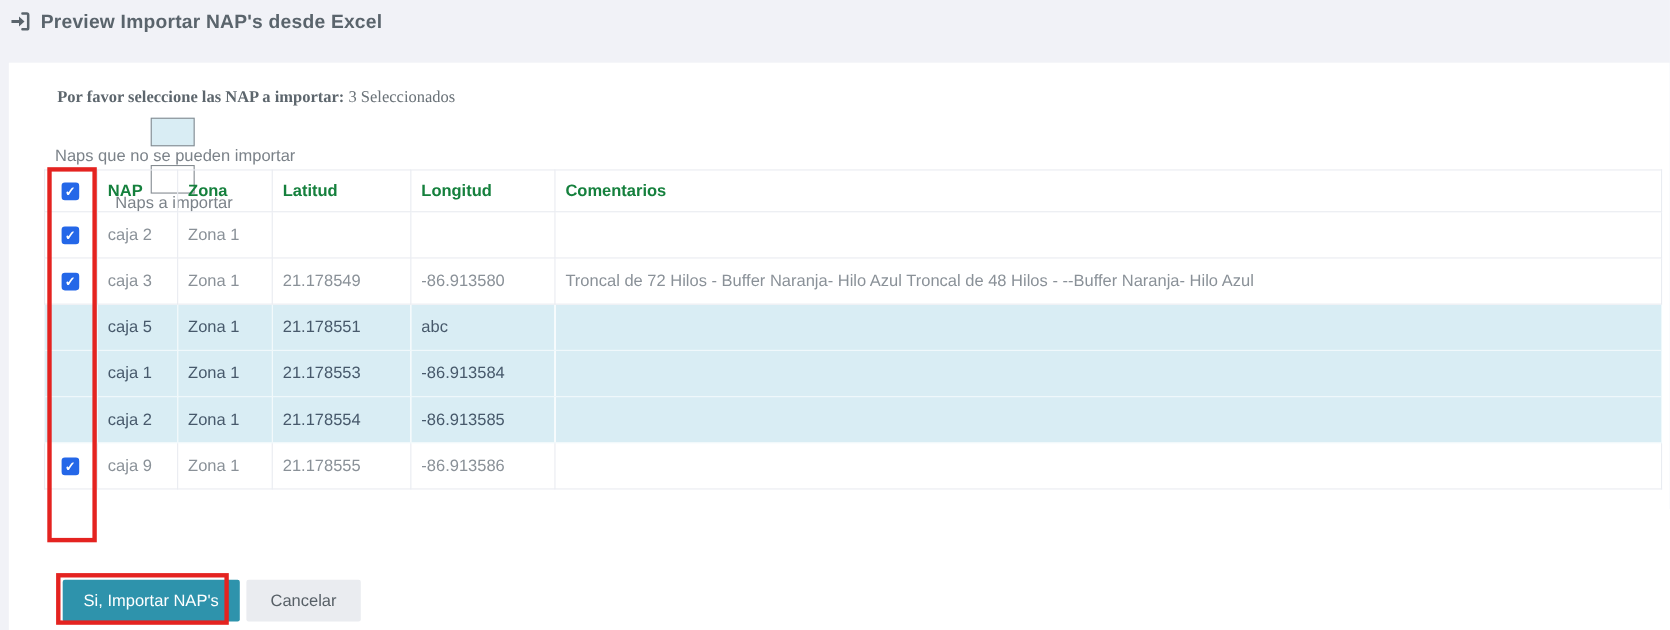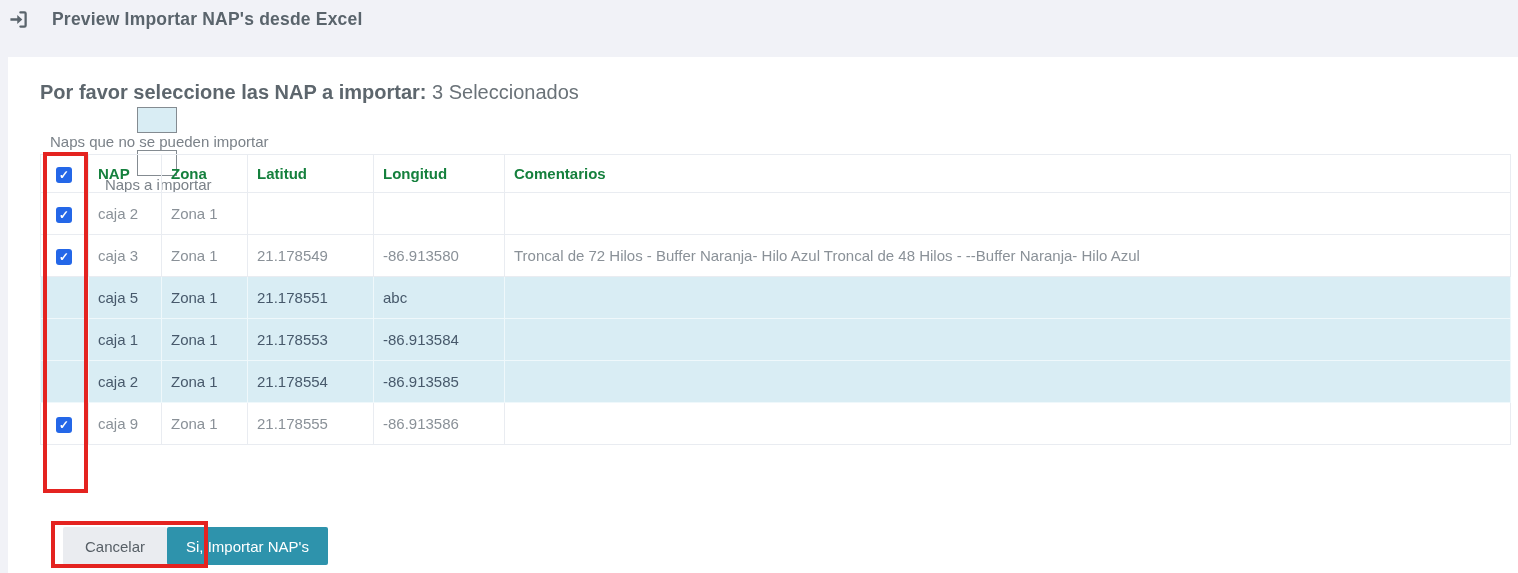--- a/index.html
+++ b/index.html
@@ -1,27 +1,27 @@
 <!DOCTYPE html>
 <html><head>
 <meta charset="utf-8">
 <style>
   * { margin:0; padding:0; box-sizing:border-box; }
   html,body { width:1518px; height:573px; overflow:hidden; }
   body { font-family:"Liberation Sans", sans-serif; background:#f1f2f7; }
 
   .page { position:relative; width:1518px; height:573px; background:#f1f2f7; }
 
-  .page-header { position:absolute; top:9px; left:9px; display:flex; align-items:center; gap:24px; }
+  .page-header { position:absolute; top:9px; left:9px; display:flex; align-items:center; gap:9px; }
   .page-header .title { font-size:17.5px; font-weight:bold; color:#5a646c; letter-spacing:.2px; }
   .page-header svg { display:block; }
 
   .panel { position:absolute; top:57px; left:8px; right:0; bottom:0; background:#ffffff; }
 
-  .instruction { position:absolute; left:32px; top:24px; font-size:20px; color:#656e75; }
+  .instruction { position:absolute; left:44px; top:24px; font-size:15px; color:#656e75;font-family:Liberation Serif, serif; }
   .instruction .lbl { font-weight:bold; color:#5d666d; }
   .instruction .cnt { font-weight:normal; color:#6a7278; }
 
   .legend { position:absolute; left:32px; top:50px; display:flex; align-items:center;flex-direction:column; }
   .swatch { width:40px; height:26px; border:1px solid #848b91; flex:0 0 auto; }
   .swatch.blocked { background:#d9edf4; }
   .swatch.importable { background:#ffffff; }
   .legend .txt { font-size:15px; color:#7b8289; margin:0 8px 0 10px; }
   .legend .txt.first { margin-right:6px; }
 
@@ -137,22 +137,22 @@
         <td>caja 9</td>
         <td>Zona 1</td>
         <td>21.178555</td>
         <td>-86.913586</td>
         <td></td>
       </tr>
         </tbody>
     </table>
 
     <div class="actions">
+      <button class="btn confirm">Si, Importar NAP's</button>
       <button class="btn cancel">Cancelar</button>
-      <button class="btn confirm">Si, Importar NAP's</button>
     </div>
 
   </div>
 
   <div class="annotation anno-col"></div>
   <div class="annotation anno-btn"></div>
 
 </div>
 
 </body></html>

